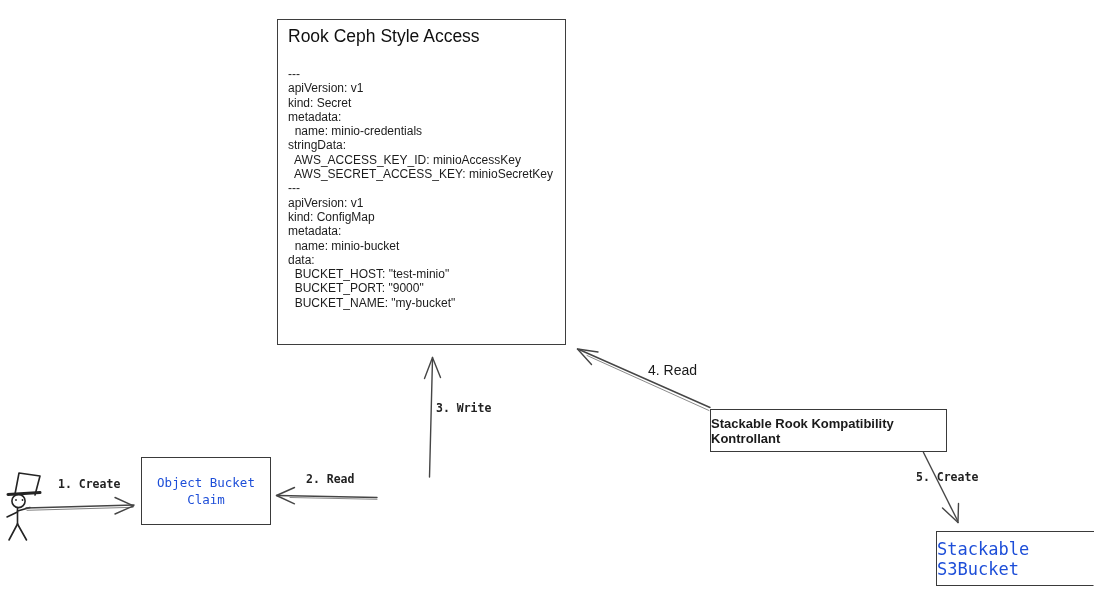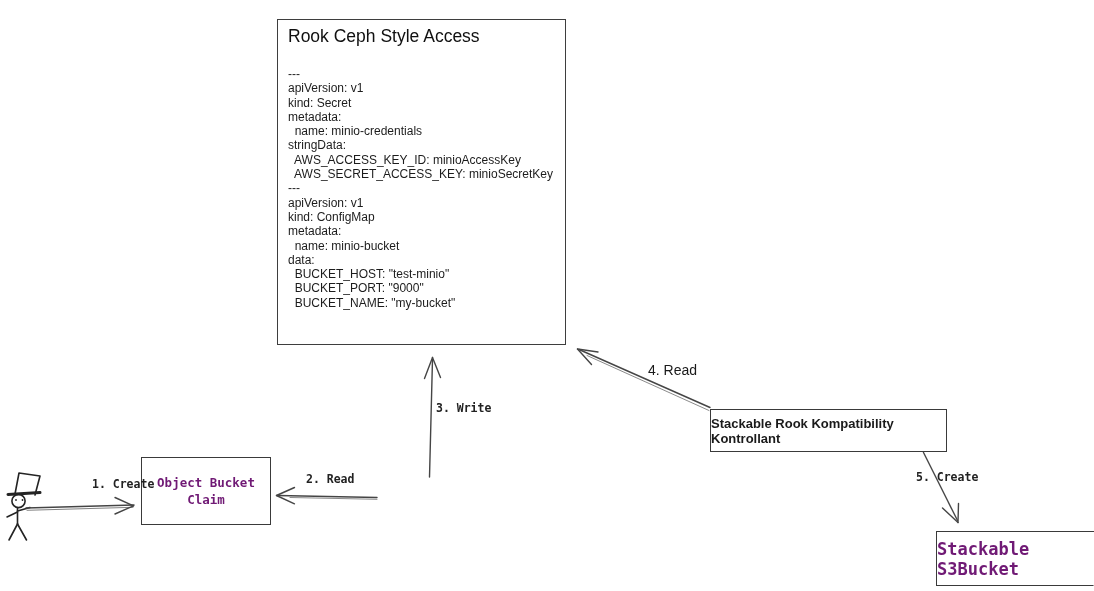--- a/index.html
+++ b/index.html
@@ -20,22 +20,22 @@
     border: 1.7px solid #3a3a3a;
     box-sizing: border-box;
     background: #ffffff;
     display: flex;
     align-items: center;
     justify-content: center;
     font-weight: bold;
   }
   .mono {
     font-family: "DejaVu Sans Mono", "Liberation Mono", monospace;
-    font-weight: bold;
-    color: #701a75;
+    font-weight: normal;
+    color: #1d4ed8;
     justify-content: center;
   }
 
   .bigbox {
     position: absolute;
     left: 277px; top: 19px; width: 289px; height: 326px;
     border: 1.4px solid #3e3e3e;
     box-sizing: border-box;
     background: #ffffff;
   }
@@ -67,21 +67,21 @@
     color: #222222;
     white-space: nowrap;
   }
   .label-sans {
     position: absolute;
     font-family: "Liberation Sans", sans-serif;
     font-size: 14px;
     color: #1a1a1a;
     white-space: nowrap;
   }
-  .l1 { left: 58px;  top: 477px; margin-left: 34px; }
+  .l1 { left: 58px;  top: 477px; }
   .l2 { left: 306px; top: 472px; }
   .l3 { left: 436px; top: 401px; }
   .l4 { left: 648px; top: 362px; }
   .l5 { left: 916px; top: 470px; }
 </style>
 </head>
 <body>
 
 <div class="canvas">
 

